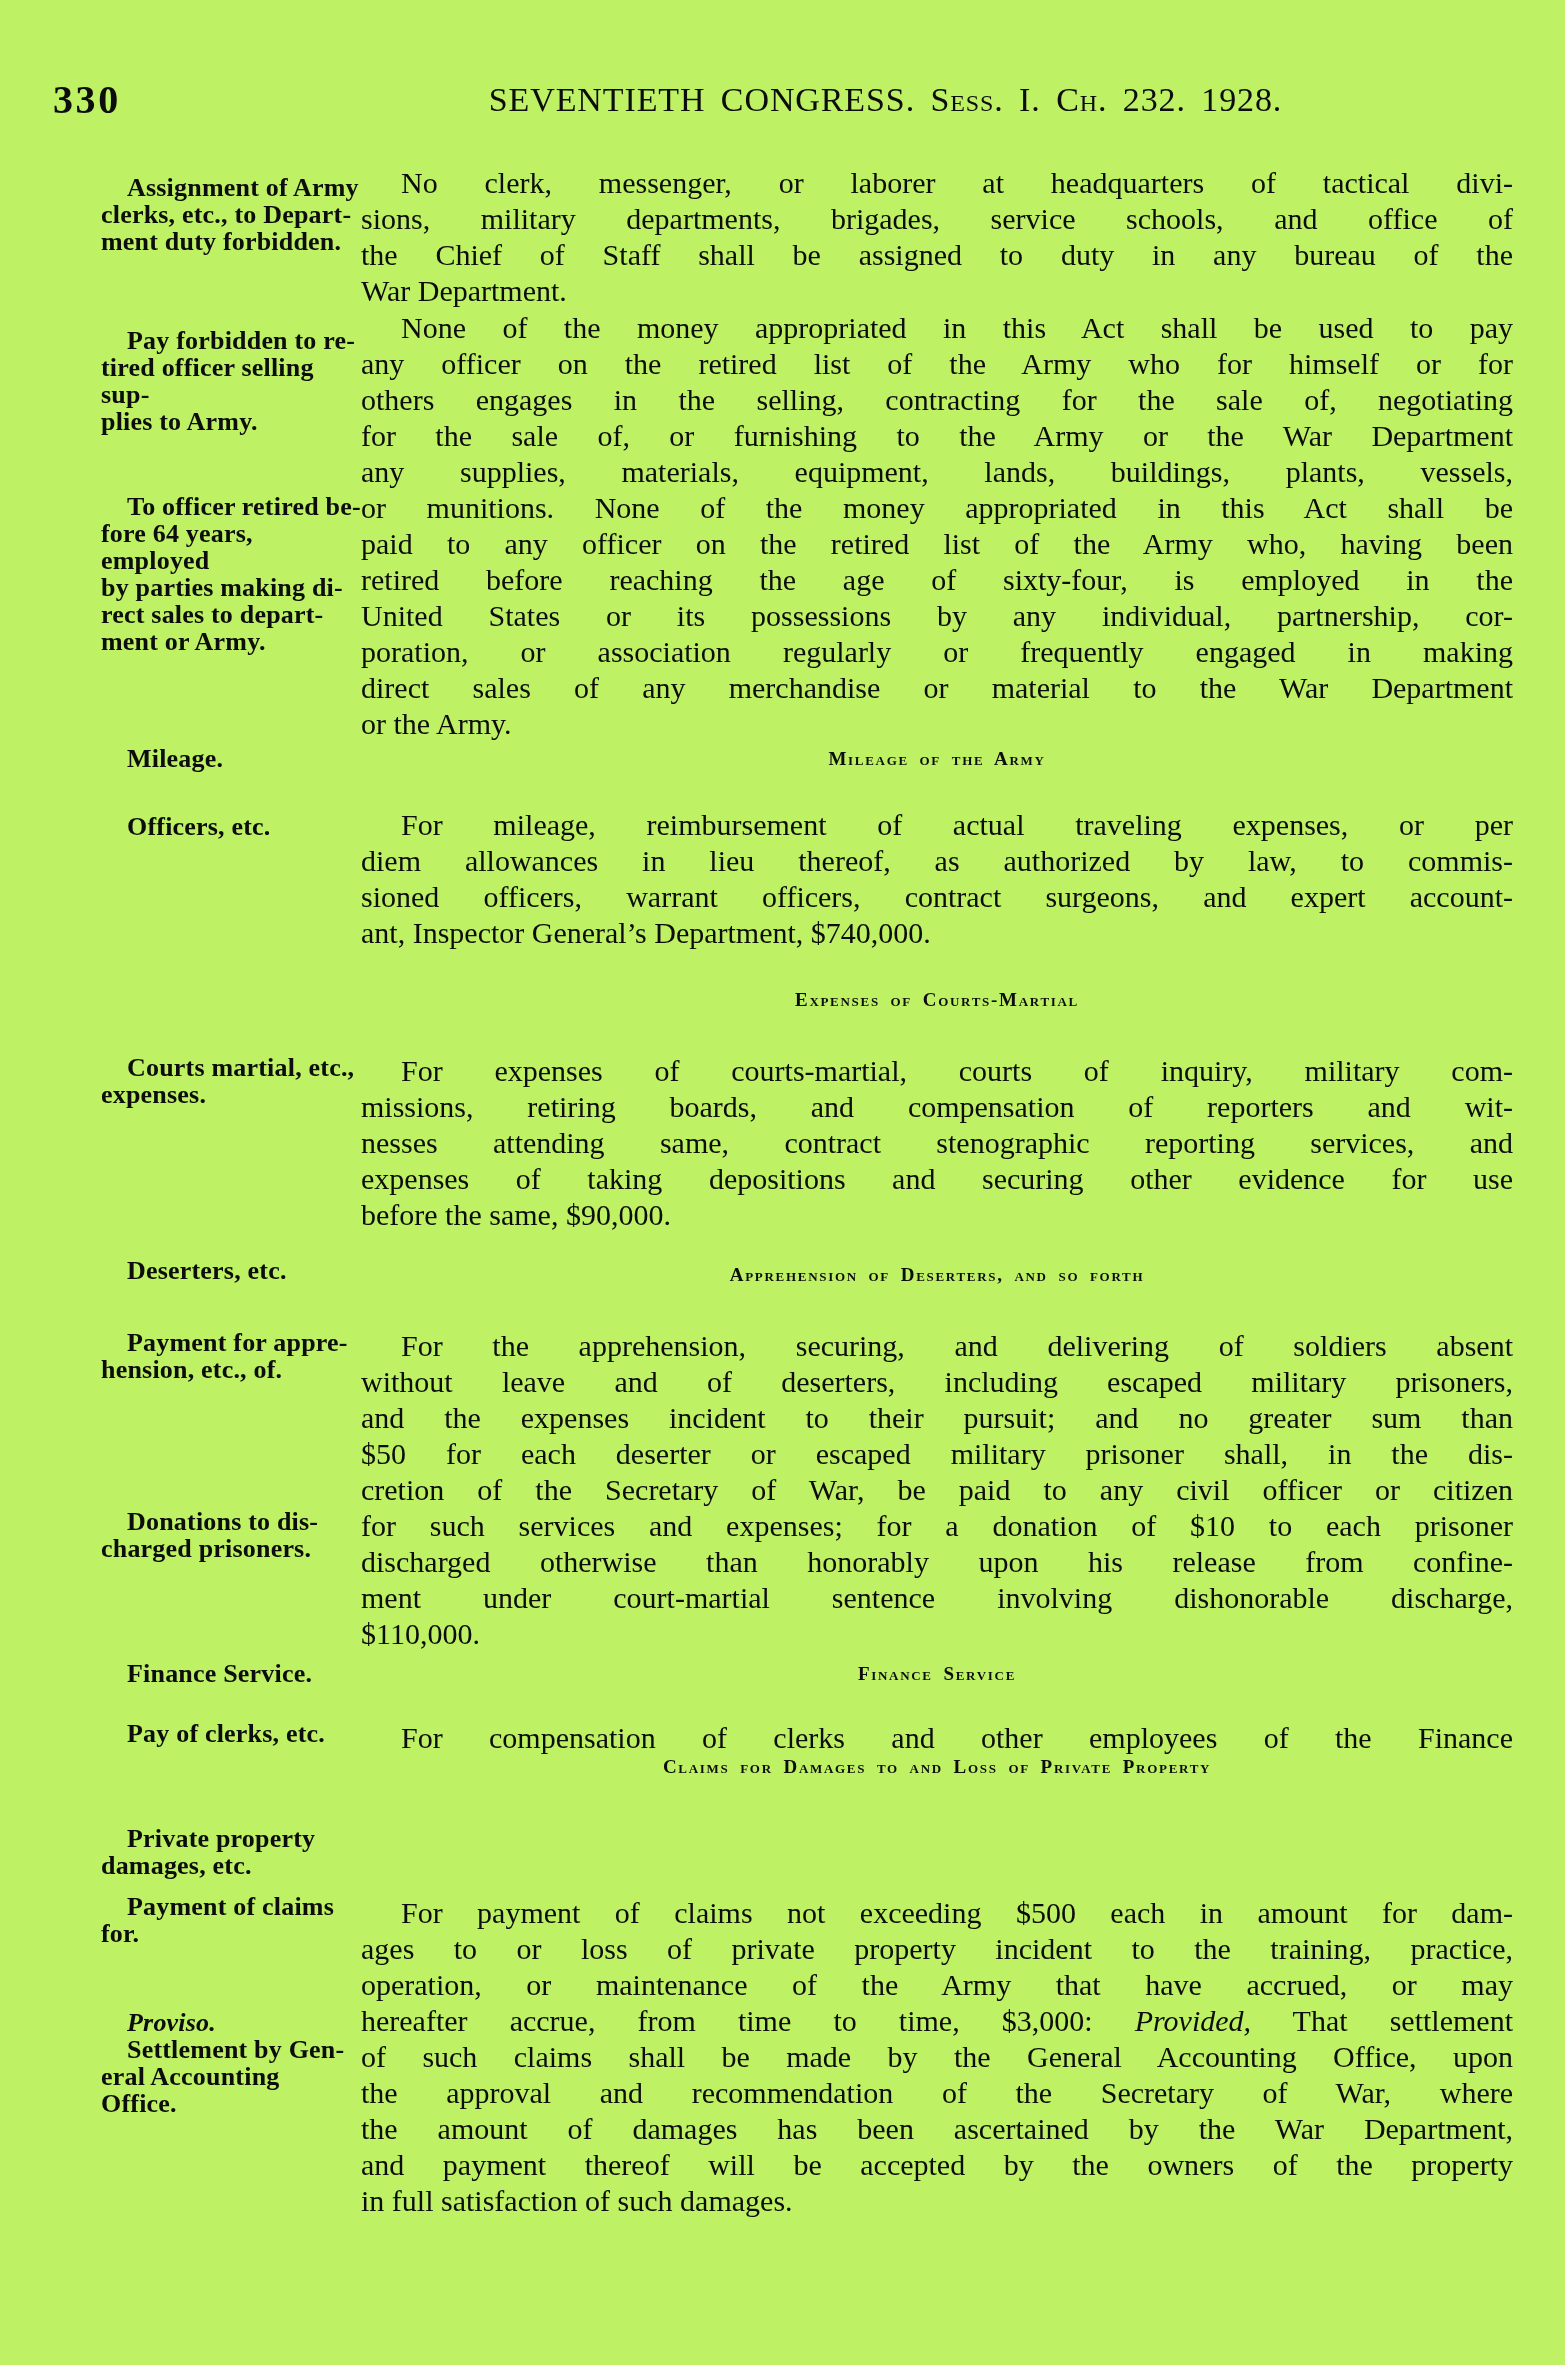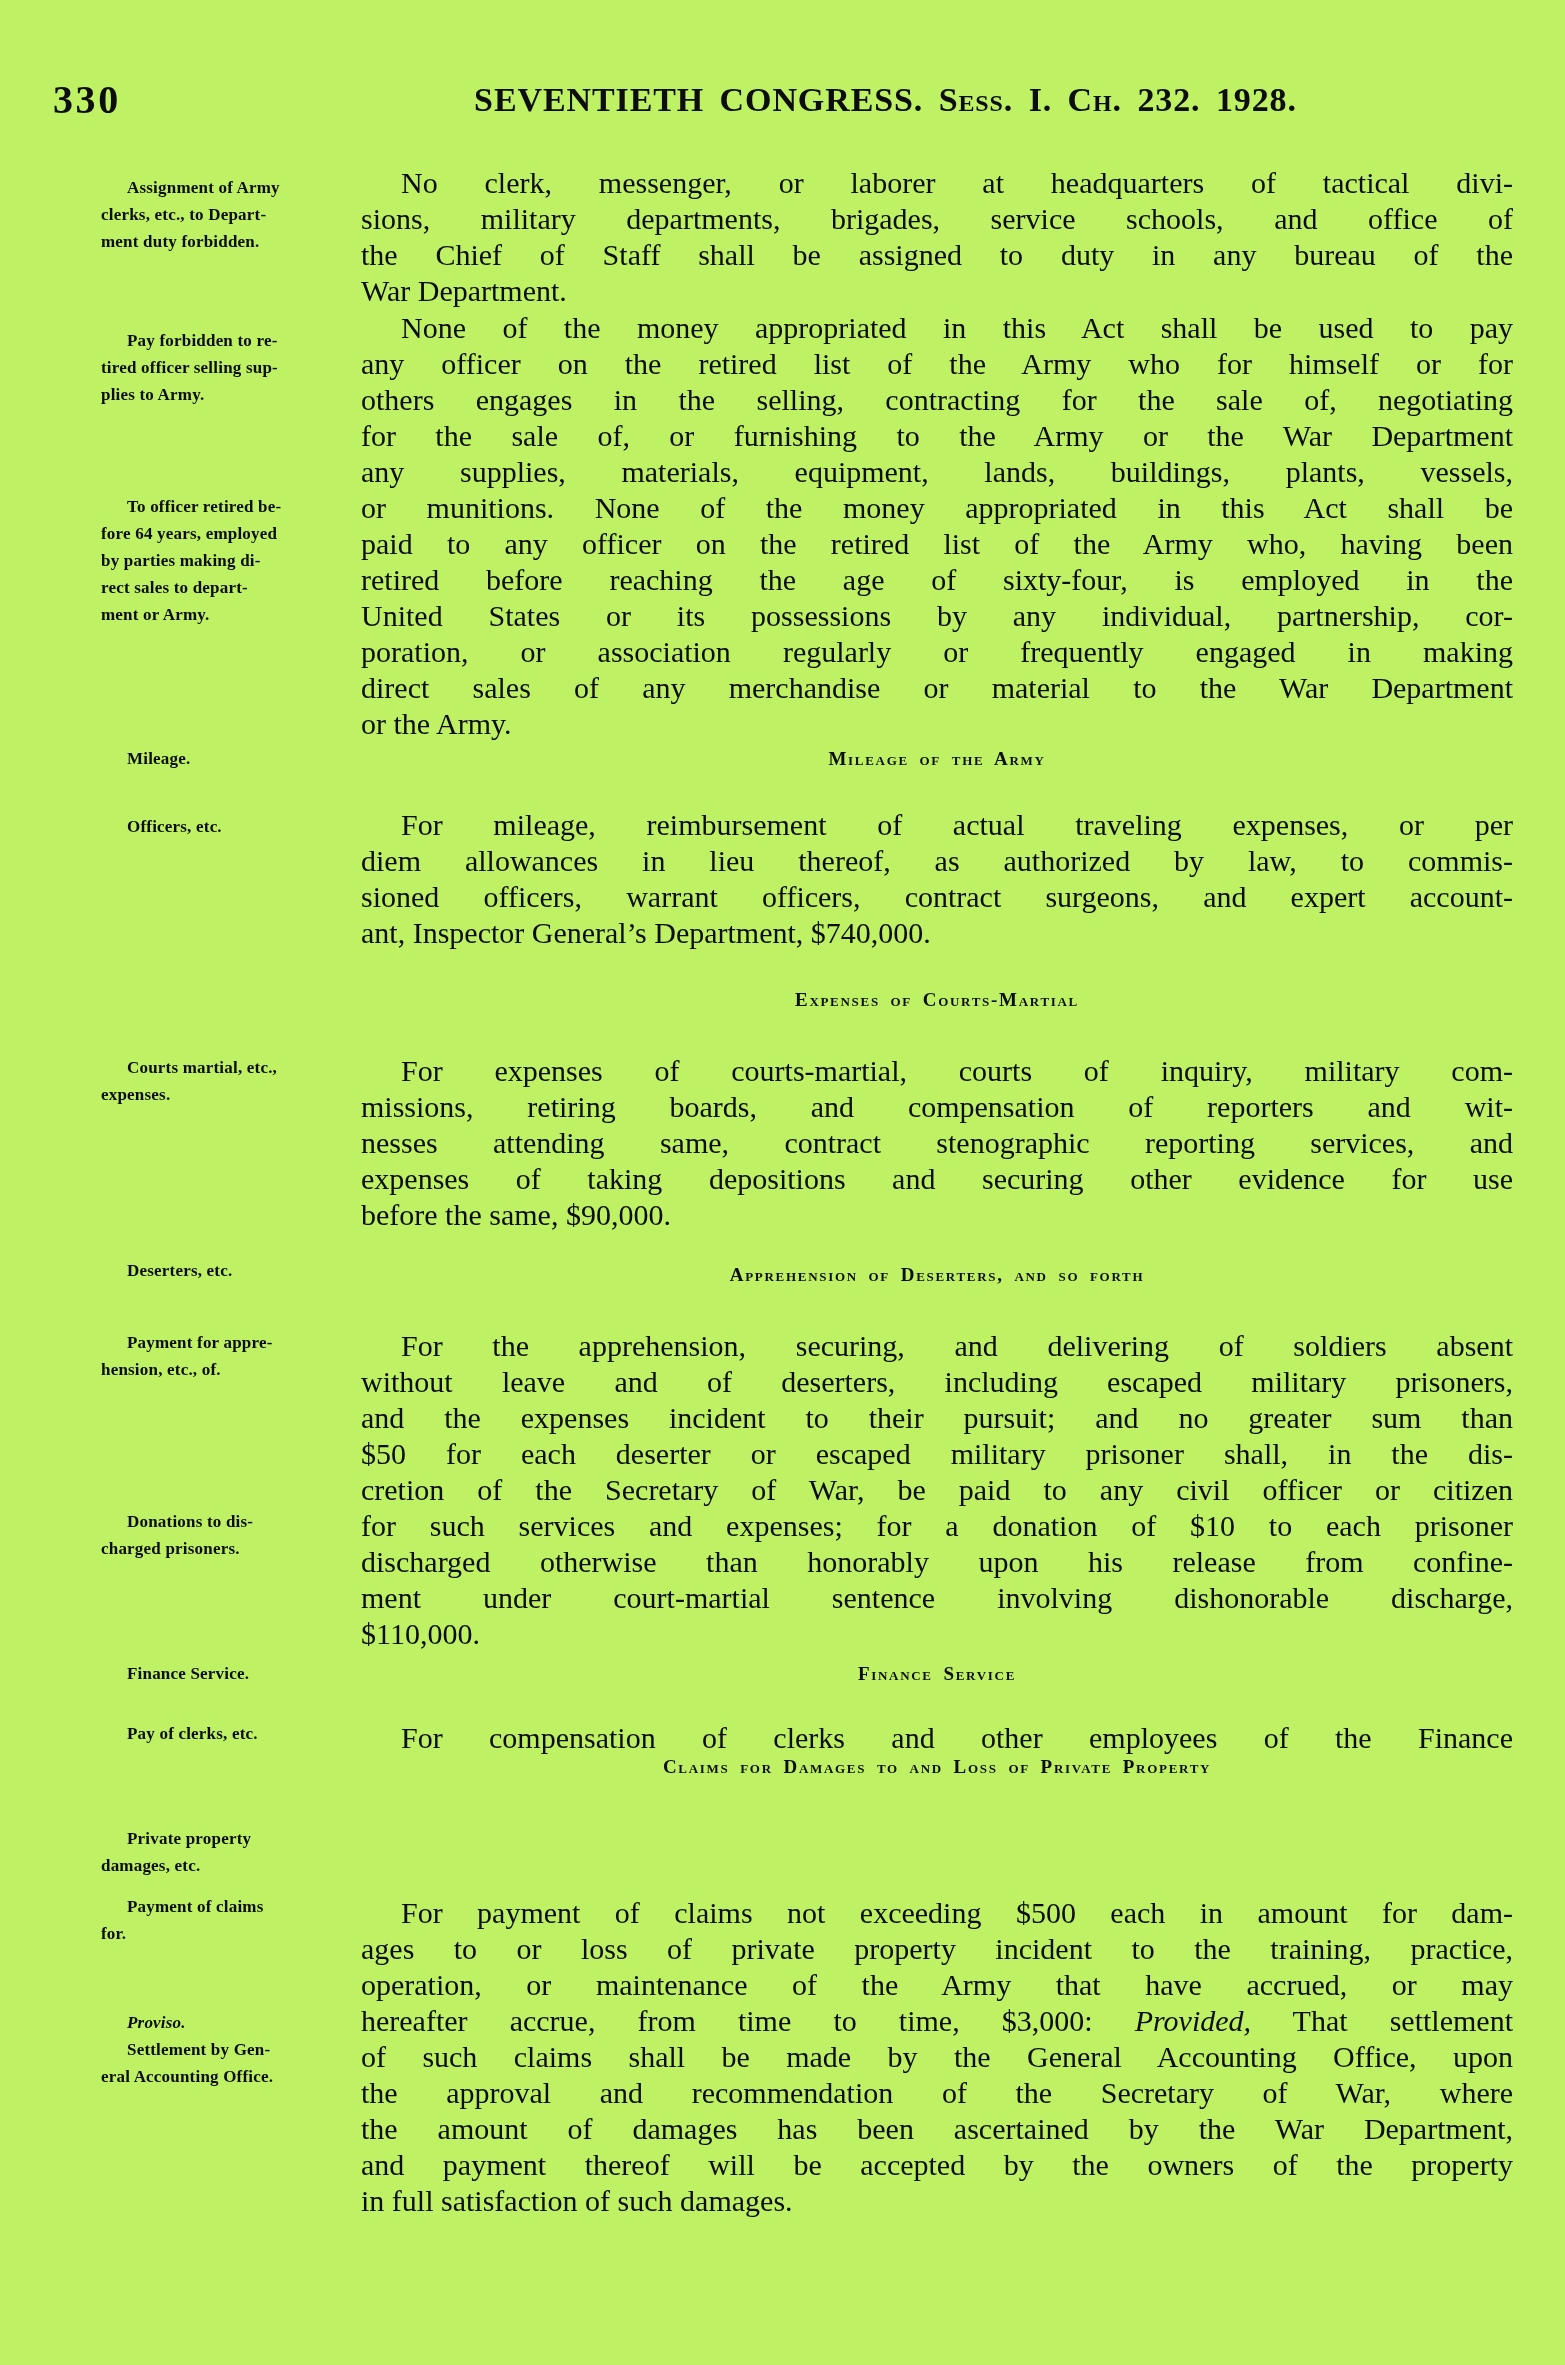--- a/index.html
+++ b/index.html
@@ -13,41 +13,41 @@
   }
   .pagenum{
     position:absolute;top:76px;left:53px;
     font-size:40px;font-weight:700;letter-spacing:2.6px;
   }
   .runhead{
     position:absolute;top:81px;left:258px;width:1255px;
     text-align:center;
     font-size:34px;
     font-variant:small-caps;
-    letter-spacing:0.9px;word-spacing:6px;font-weight:bold;
+    letter-spacing:0.9px;word-spacing:6px;
   }
   .mblock{position:absolute;left:361px;width:1152px;}
   .para{font-size:30px;line-height:36px;}
   .para .pb{
     display:block;
     white-space:pre-line;
     text-align:justify;
     text-align-last:justify;
     text-indent:40px;
   }
   .para .pl{display:block;text-align:left;}
   .shead{
     font-size:19px;font-weight:700;
     font-variant:small-caps;
     text-align:center;
     letter-spacing:1.7px;word-spacing:4.3px;
   }
   .sidenote{
     position:absolute;left:101px;width:260px;
-    font-size:17px;line-height:27px;
+    font-size:26px;line-height:27px;
     font-weight:700;
     white-space:pre-line;
     text-indent:26px;
     letter-spacing:0.2px;
   }
   .sn-italic{font-style:italic;}
   .it{font-style:italic;}
 </style>
 </head>
 <body>

